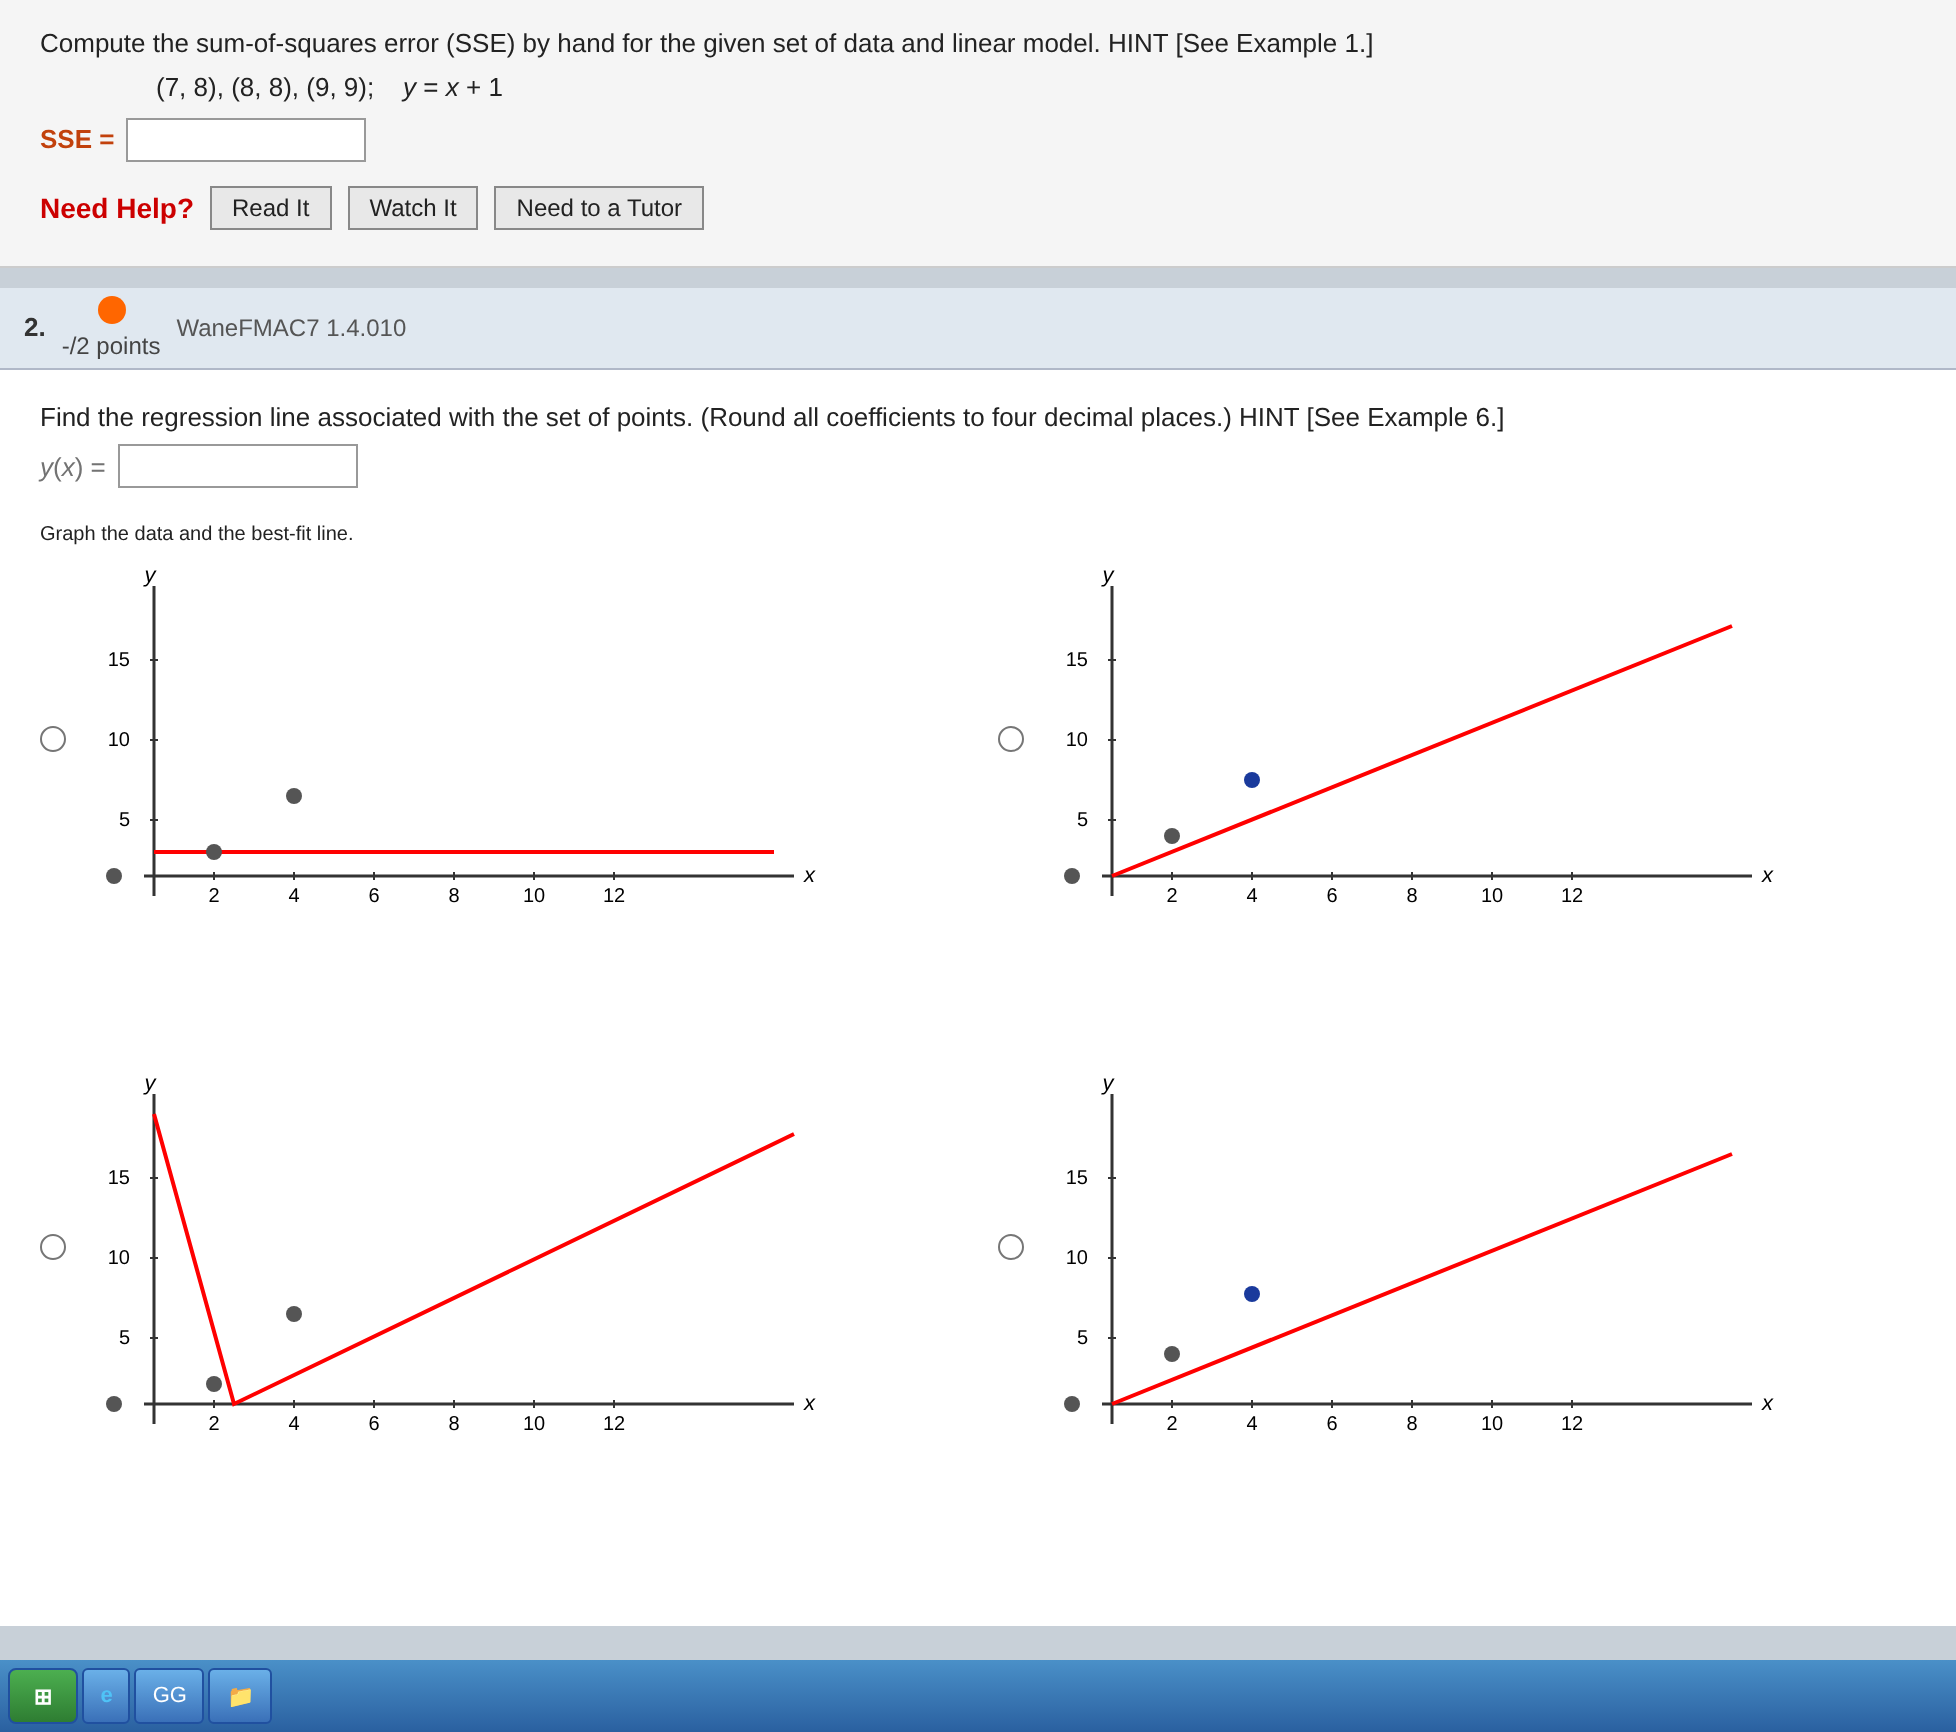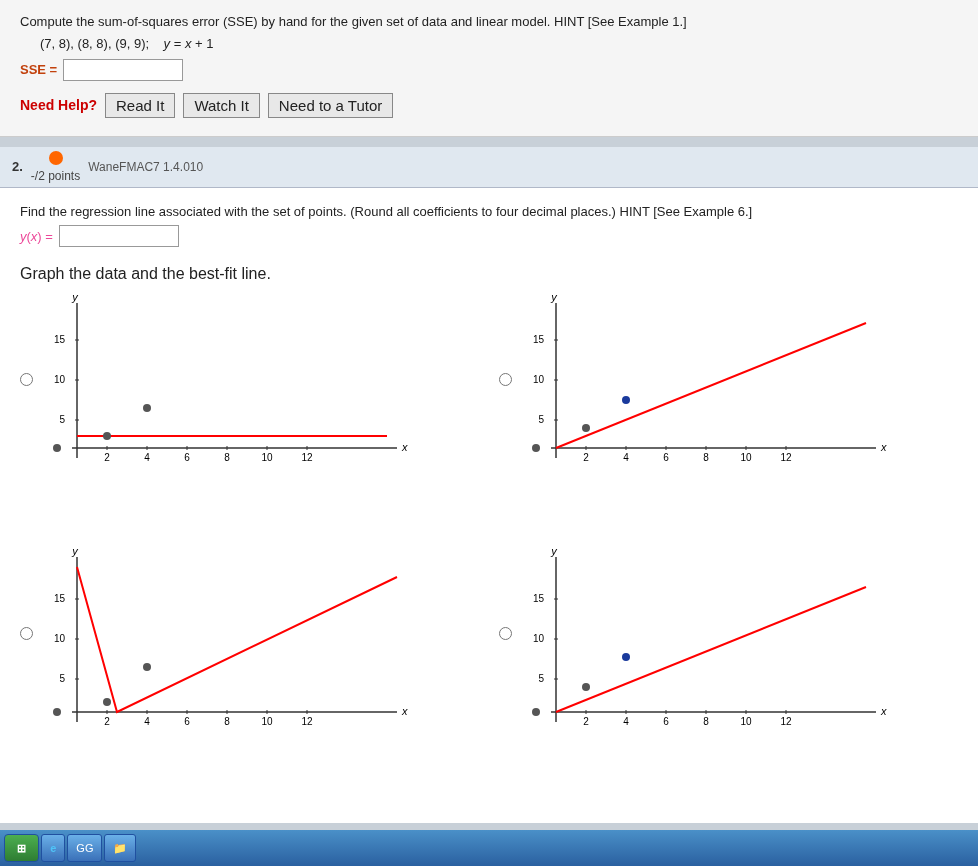--- a/index.html
+++ b/index.html
@@ -20,21 +20,21 @@
     .question-text {
       font-size: 13px;
       color: #222;
       line-height: 1.5;
       margin-bottom: 4px;
     }
 
     .data-line {
       font-size: 13px;
       color: #222;
-      margin-left: 20px;
+      margin-left: 58px;
       margin-bottom: 8px;
     }
 
     .sse-row {
       display: flex;
       align-items: center;
       margin-bottom: 12px;
       gap: 6px;
     }
 
@@ -62,21 +62,21 @@
     .need-help-label {
       font-size: 14px;
       font-weight: bold;
       color: #c00;
     }
 
     .help-btn {
       border: 1px solid #888;
       background: #e8e8e8;
       padding: 3px 10px;
-      font-size: 15px;
+      font-size: 12px;
       cursor: pointer;
       color: #222;
     }
 
     .divider-band {
       height: 10px;
       background: #c8d0d8;
     }
 
     .question-2-header {
@@ -140,29 +140,29 @@
 
     .yx-row {
       display: flex;
       align-items: center;
       gap: 6px;
       margin-bottom: 18px;
     }
 
     .yx-label {
       font-size: 13px;
-      color: #ec4899;
+      color: #737373;
     }
 
     .graph-section {
       margin-top: 10px;
     }
 
     .graph-label {
-      font-size: 16px;
+      font-size: 10px;
       color: #222;
       margin-bottom: 10px;
     }
 
     .graphs-grid {
       display: grid;
       grid-template-columns: 1fr 1fr;
       gap: 10px 20px;
     }
 

